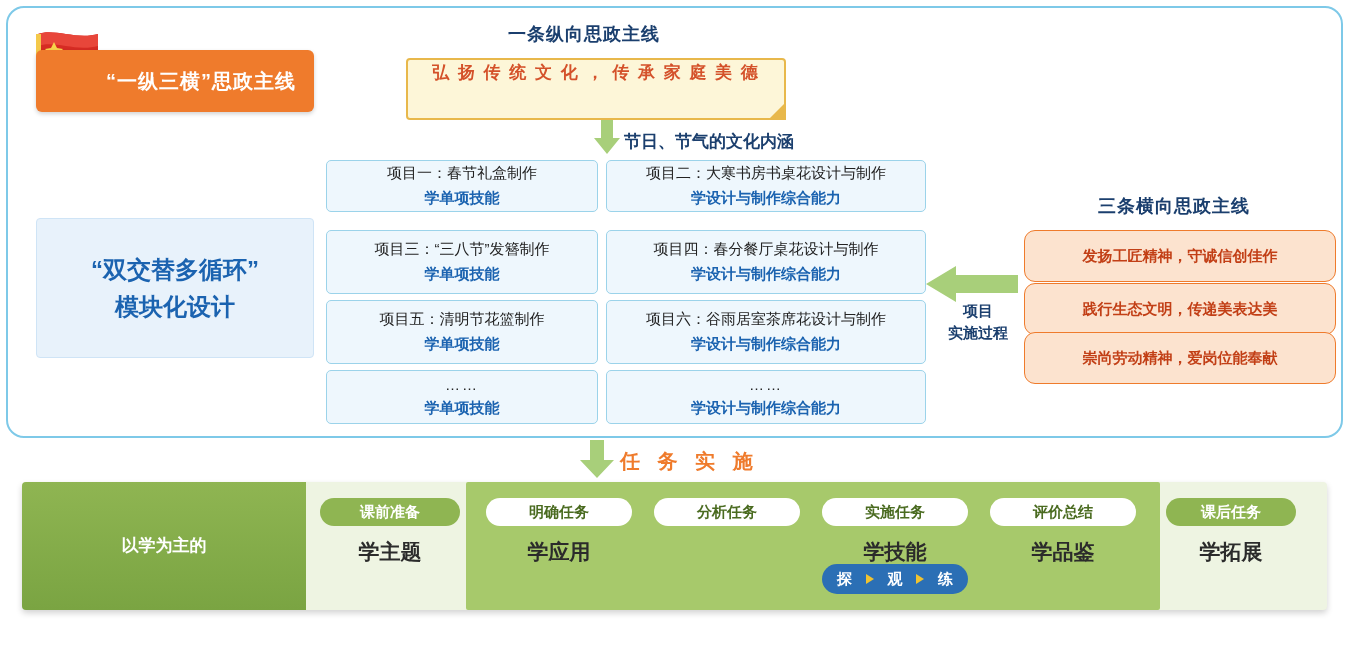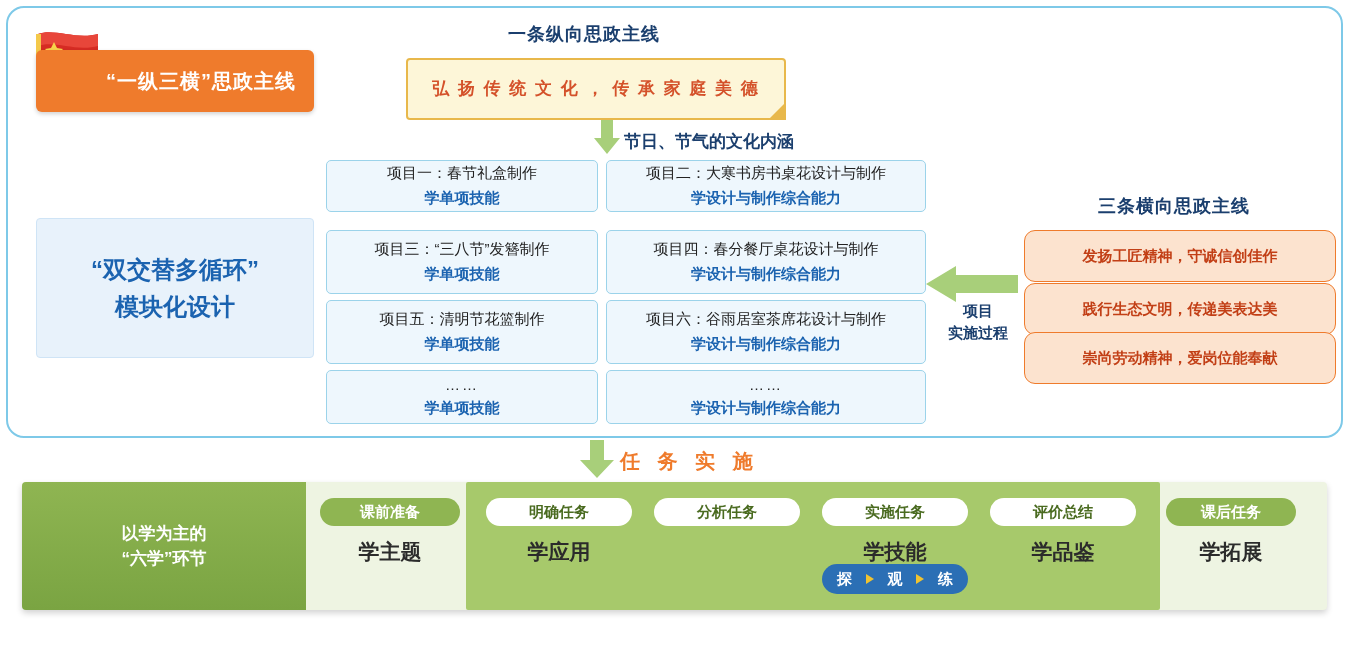--- a/index.html
+++ b/index.html
@@ -76,21 +76,20 @@
   .banner-yellow {
     position: absolute;
     left: 398px; top: 50px;
     width: 380px; height: 62px;
     background: #fdf6d8;
     border: 2px solid #e8b84b;
     border-radius: 4px;
     display: flex;
     flex-direction: column;
     align-items: center;
-    justify-content: center;
     color: #d4512a;
     font-weight: bold;
     font-size: 17px;
     line-height: 1.55;
     letter-spacing: 2px;
   }
   .banner-yellow .corner {
     position: absolute;
     right: -2px; bottom: -2px;
     width: 0; height: 0;
@@ -362,21 +361,20 @@
 
   <svg class="arrow-task" viewBox="0 0 34 38">
     <path d="M10,0 h14 v20 h10 l-17,18 -17,-18 h10 z" fill="#a8cf7a"></path>
   </svg>
   <div class="lbl-renwu">任 务 实 施</div>
 
   <div class="bottom-panel"></div>
   <div class="bp-mid"></div>
   <div class="bp-green-label">
     <span>以学为主的</span>
-    <span>“六学”环节</span>
   </div>
 
   <div class="pill" style="left:320px; top:498px; width:140px;">课前准备</div>
   <div class="step-label" style="left:320px; top:538px; width:140px;">学主题</div>
 
   <div class="pill-white" style="left:486px; top:498px; width:146px;">明确任务</div>
   <div class="step-label" style="left:486px; top:538px; width:146px;">学应用</div>
 
   <div class="pill-white" style="left:654px; top:498px; width:146px;">分析任务</div>
 

